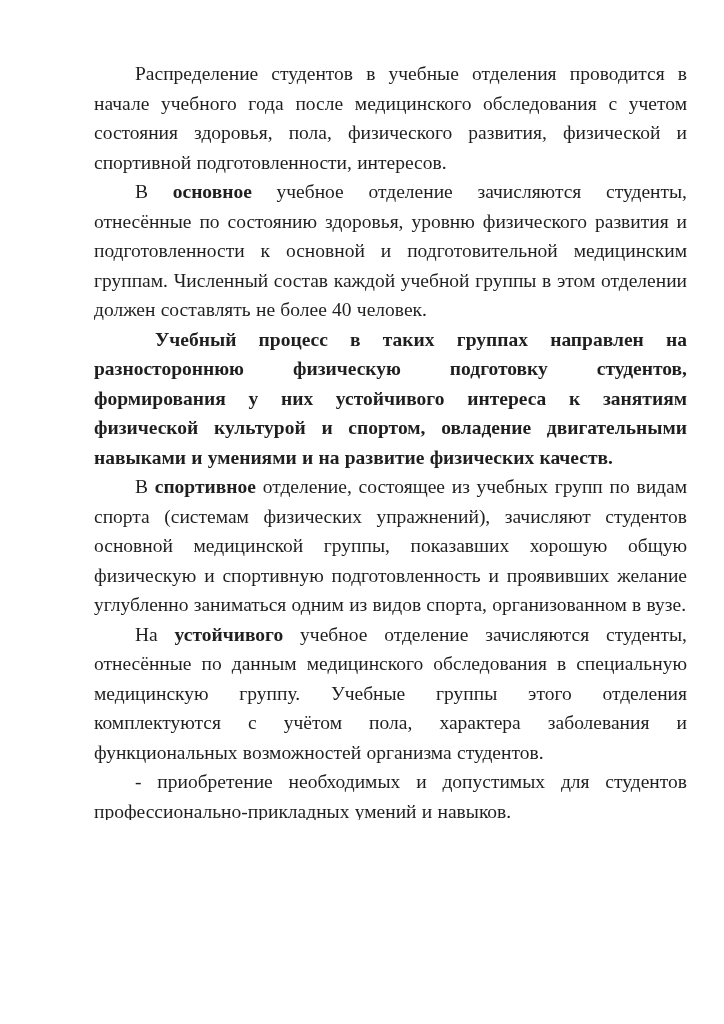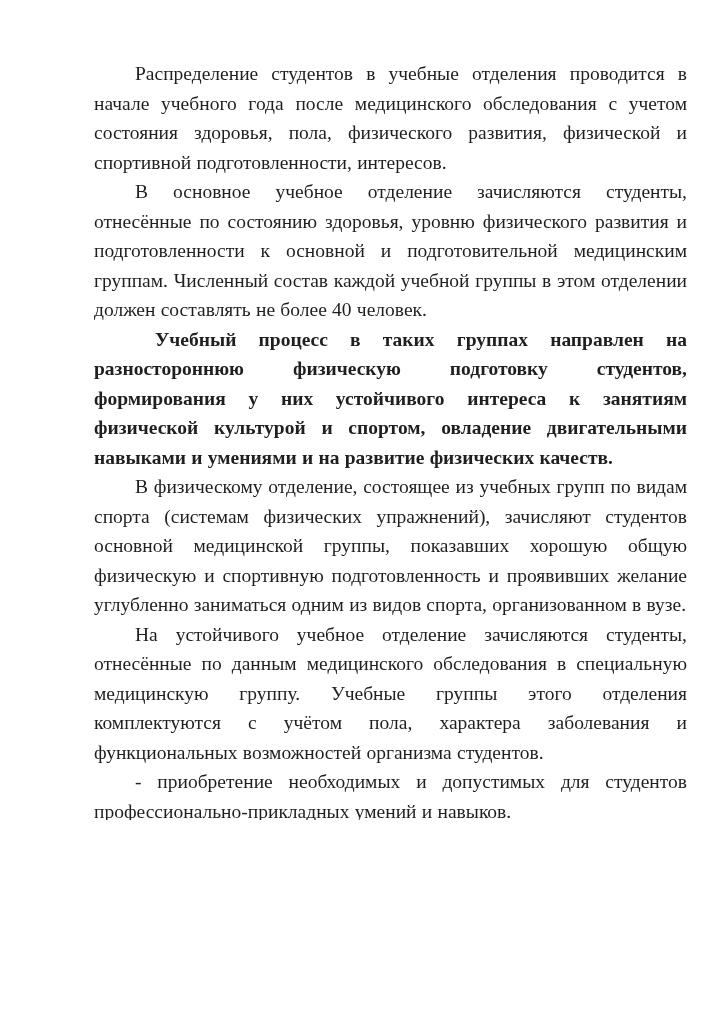--- a/index.html
+++ b/index.html
@@ -26,35 +26,35 @@
     padding: 0;
     text-align: justify;
     text-indent: 41px;
     word-spacing: 0.02em;
   }
   .para-indent-lg {
     text-indent: 61px;
     font-weight: bold;
   }
   .bold {
-    font-weight: normal;
+    font-weight: bold;
   }
 </style>
 </head>
 <body>
 
 <div class="page" style="background: rgb(255, 255, 255); color: rgb(31, 31, 31);">
 
   <p class="para"><span>Распределение студентов в учебные отделения проводится в начале учебного года после медицинского обследования с учетом состояния здоровья, пола, физического развития, физической и спортивной подготовленности, интересов.</span></p>
 
   <p class="para"><span>В </span><span class="bold">основное</span><span> учебное отделение зачисляются студенты, отнесённые по состоянию здоровья, уровню физического развития и подготовленности к основной и подготовительной медицинским группам. Численный состав каждой учебной группы в этом отделении должен составлять не более 40 человек.</span></p>
 
   <p class="para para-indent-lg"><span>Учебный процесс в таких группах направлен на разностороннюю физическую подготовку студентов, формирования у них устойчивого интереса к занятиям физической культурой и спортом, овладение двигательными навыками и умениями и на развитие физических качеств.</span></p>
 
-  <p class="para"><span>В </span><span class="bold">физическому</span><span> отделение, состоящее из учебных групп по видам спорта (системам физических упражнений), зачисляют студентов основной медицинской группы, показавших хорошую общую физическую и спортивную подготовленность и проявивших желание углубленно заниматься одним из видов спорта, организованном в вузе.</span></p>
+  <p class="para"><span>В </span><span class="bold">спортивное</span><span> отделение, состоящее из учебных групп по видам спорта (системам физических упражнений), зачисляют студентов основной медицинской группы, показавших хорошую общую физическую и спортивную подготовленность и проявивших желание углубленно заниматься одним из видов спорта, организованном в вузе.</span></p>
 
   <p class="para"><span>На </span><span class="bold">устойчивого</span><span> учебное отделение зачисляются студенты, отнесённые по данным медицинского обследования в специальную медицинскую группу. Учебные группы этого отделения комплектуются с учётом пола, характера заболевания и функциональных возможностей организма студентов.</span></p>
 
 
 
 
   <p class="para"><span>- приобретение необходимых и допустимых для студентов профессионально-прикладных умений и навыков.</span></p>
 
 </div>
 

